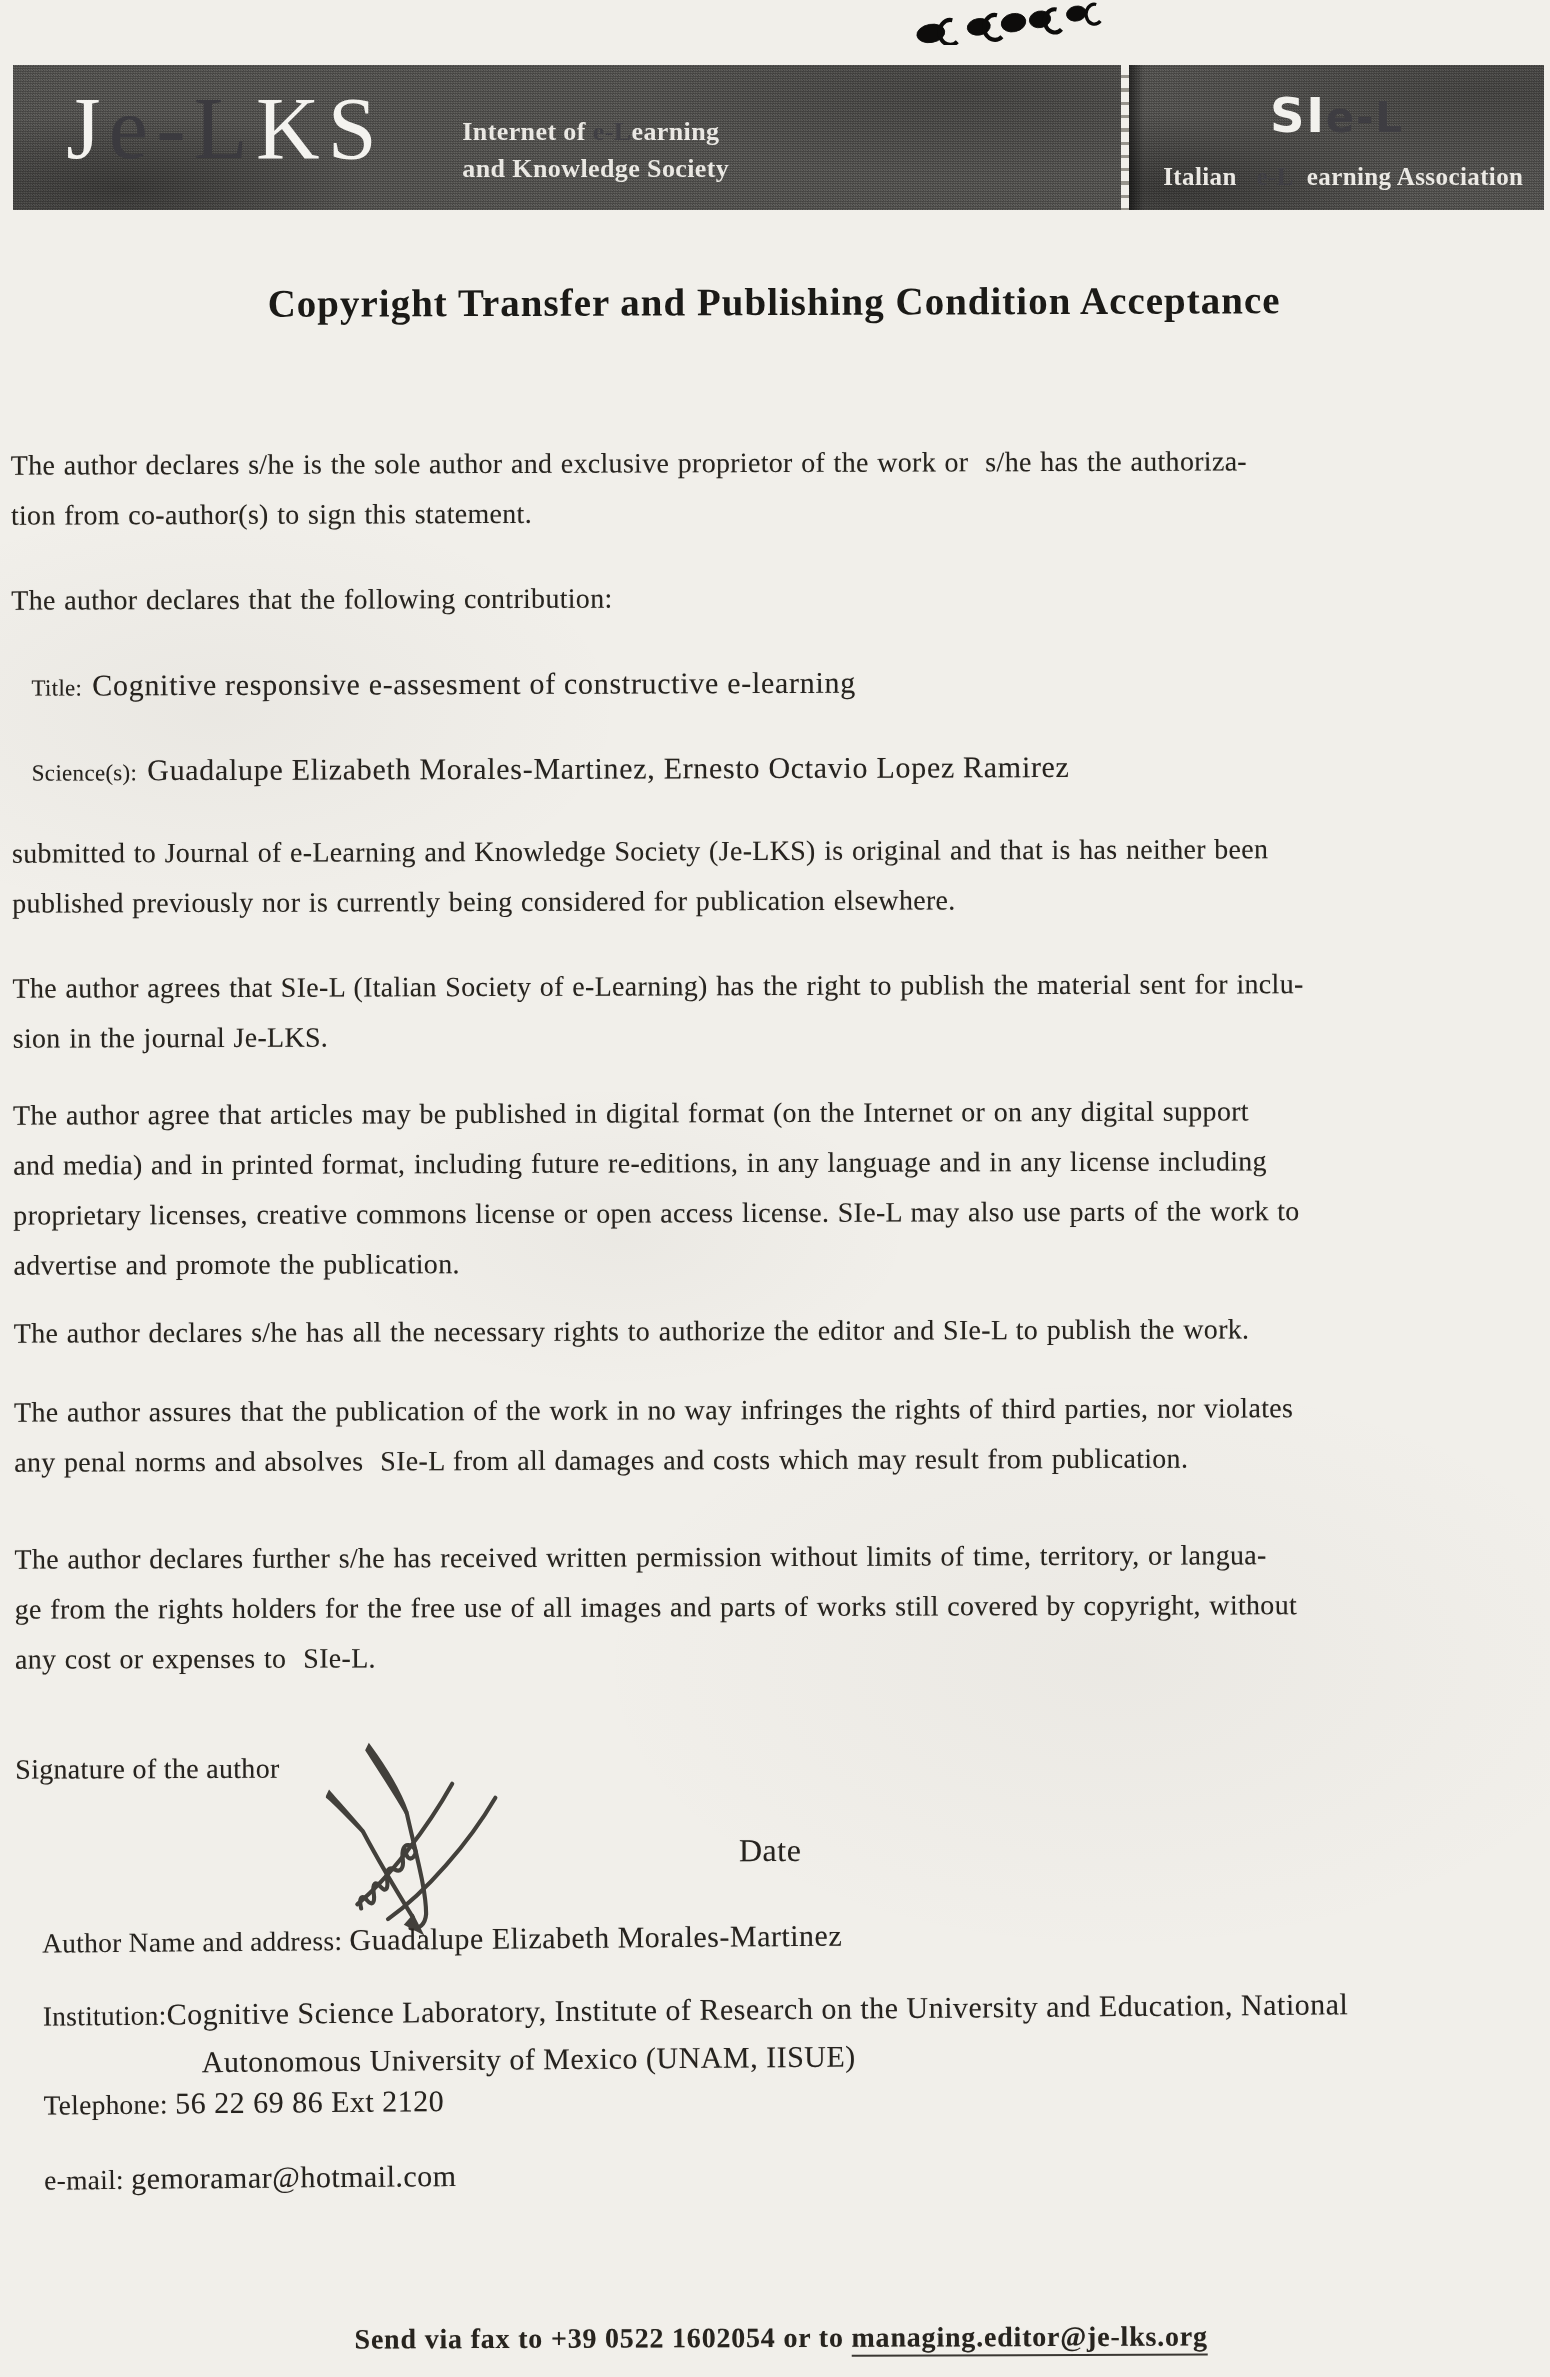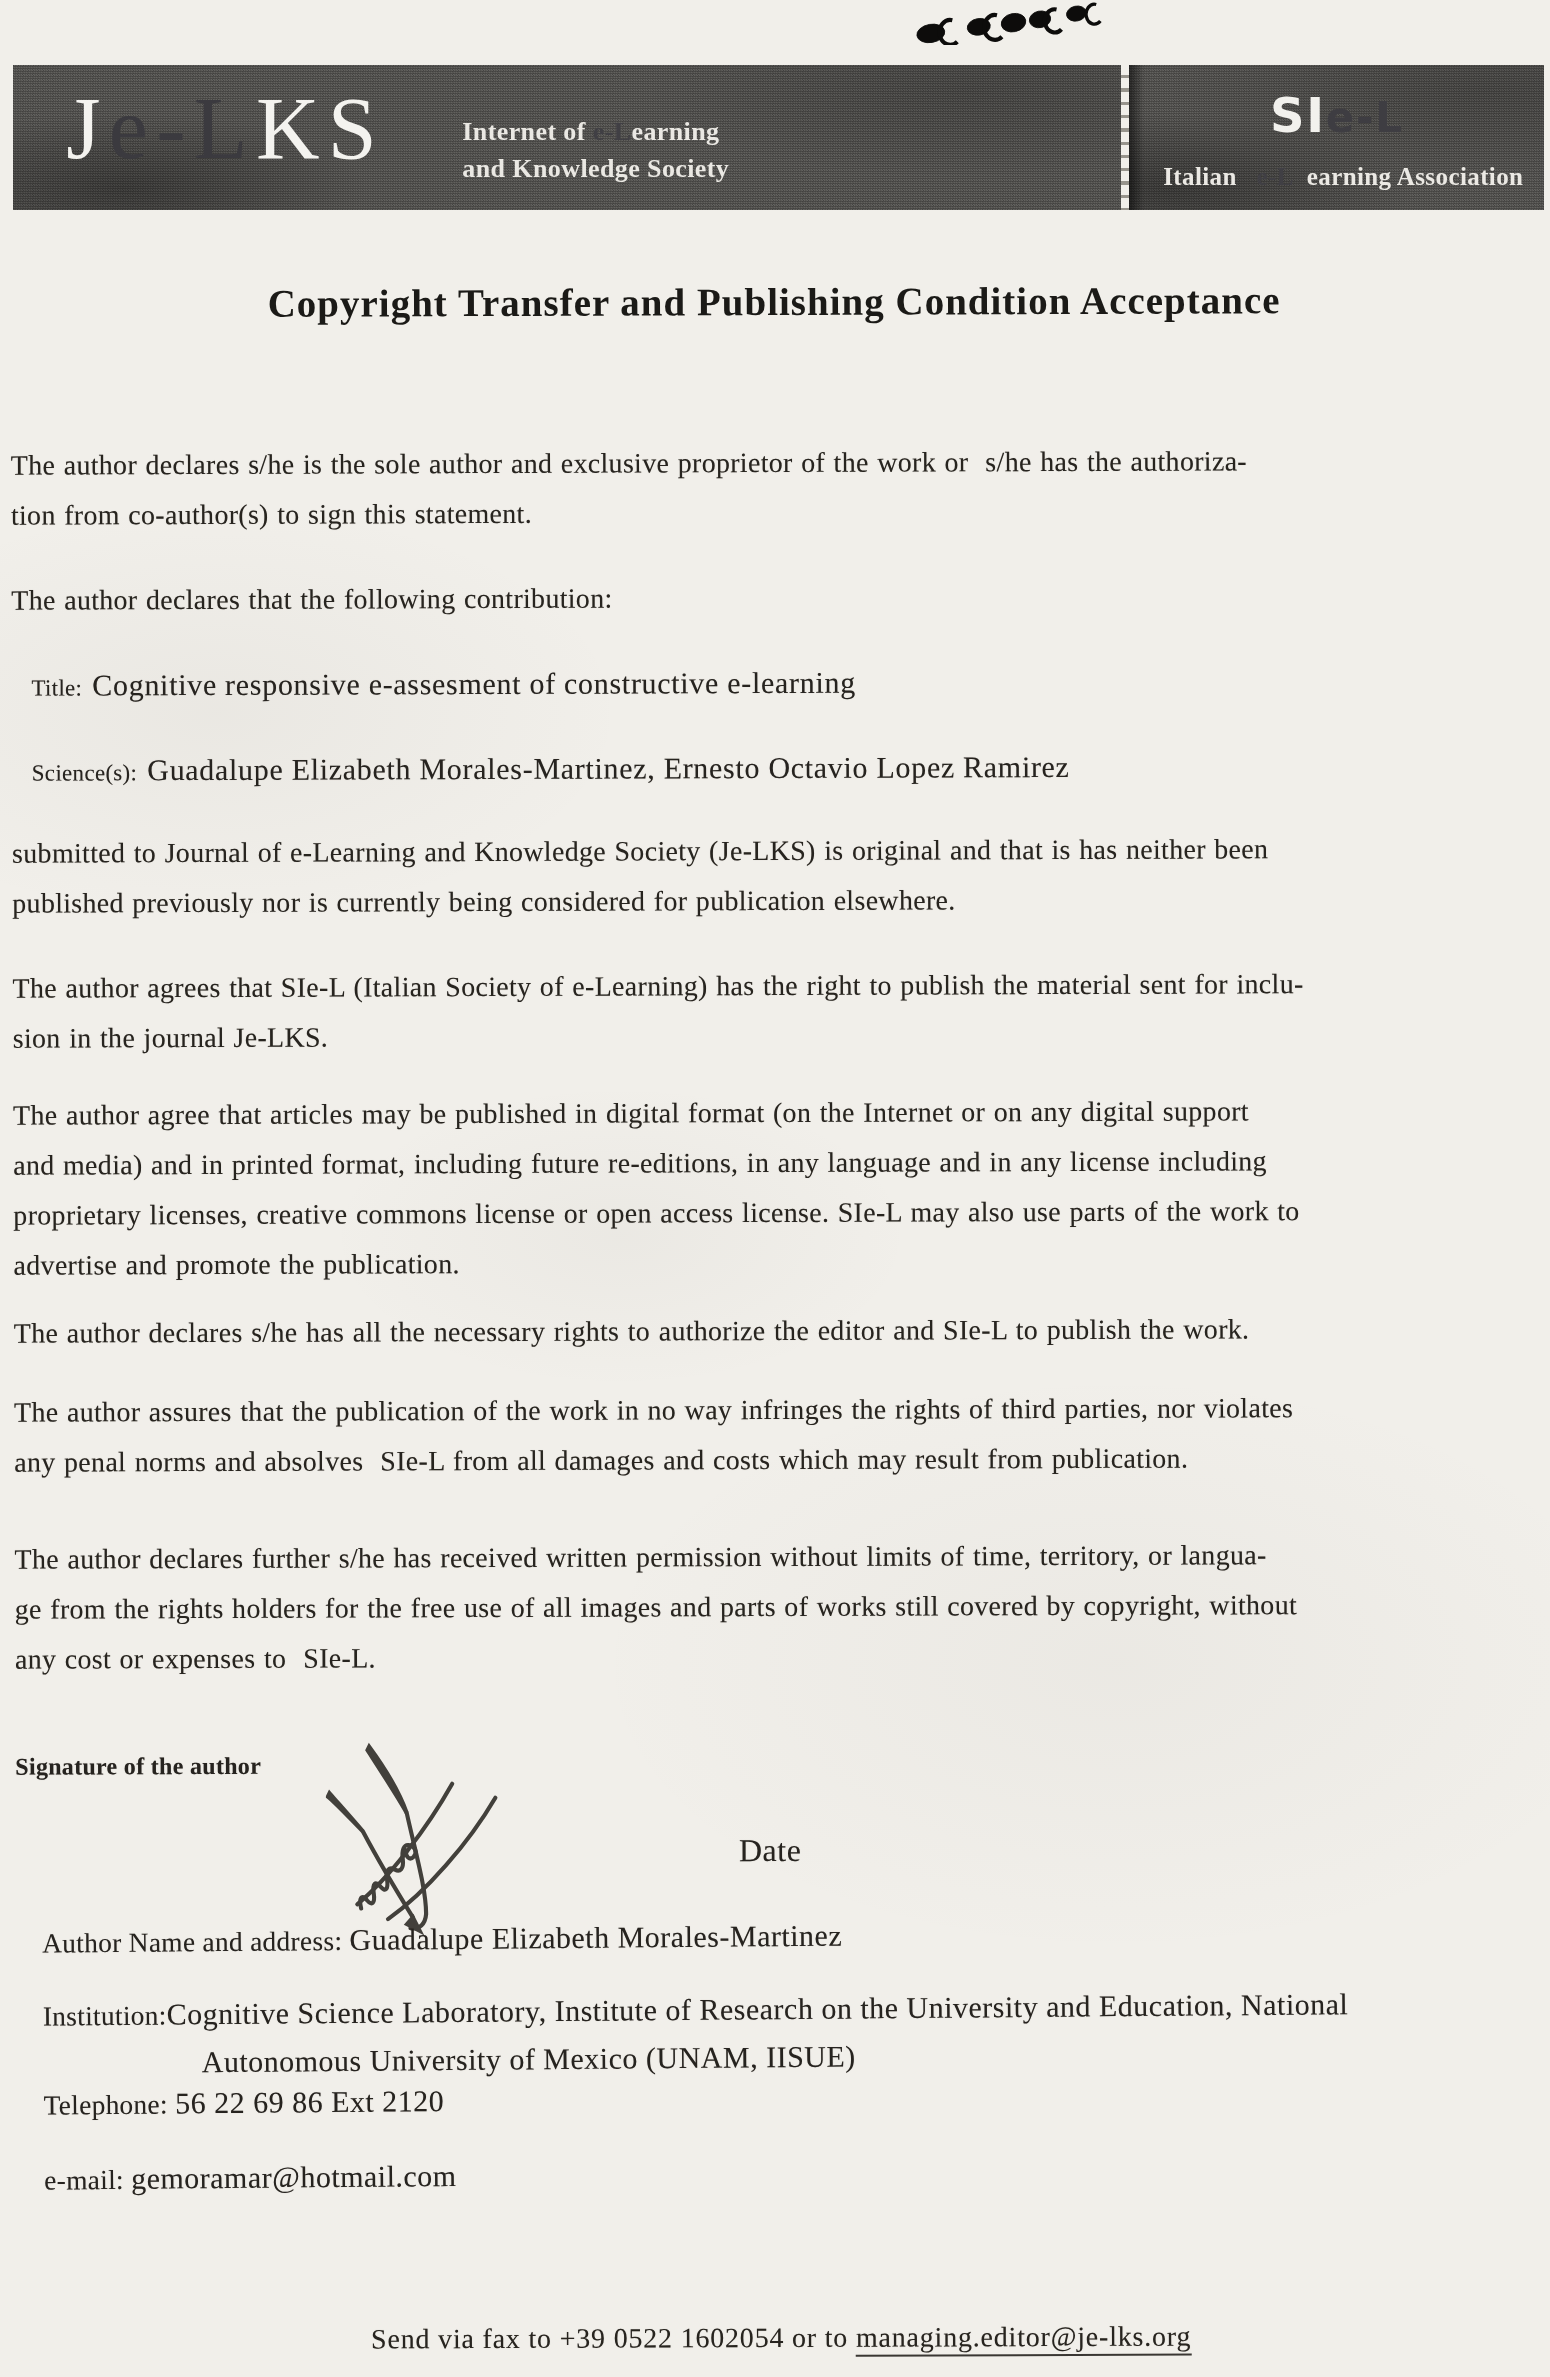--- a/index.html
+++ b/index.html
@@ -50,34 +50,34 @@
   .doc-title{position:absolute;left:0;right:0;top:279px;margin:0;text-align:center;
     font-size:39px;font-weight:700;color:#1b1a17;letter-spacing:1px;}
   .para{position:absolute;left:11.6px;font-size:28px;line-height:50px;
     letter-spacing:0.3px;word-spacing:1.2px;color:#27241f;
     text-shadow:0 0 0.8px rgba(80,72,62,.35);}
   .ln{white-space:pre;}
   .fieldline{position:absolute;left:11.6px;white-space:pre;
     text-shadow:0 0 0.8px rgba(80,72,62,.35);}
   .flabel{font-size:23px;letter-spacing:0.3px;}
   .fvalue{font-size:30px;margin-left:10px;letter-spacing:0.7px;}
-  .sig-label{position:absolute;left:11.6px;top:1751px;font-size:24px;letter-spacing:0.3px;
-    text-shadow:0 0 0.8px rgba(80,72,62,.35);font-weight:bold;}
+  .sig-label{position:absolute;left:11.6px;top:1751px;font-size:28px;letter-spacing:0.3px;
+    text-shadow:0 0 0.8px rgba(80,72,62,.35);}
   .signature-svg{position:absolute;left:322px;top:1737px;}
   .date-label{position:absolute;left:735px;top:1832px;font-size:32px;letter-spacing:0.5px;
     text-shadow:0 0 0.8px rgba(80,72,62,.35);}
   .contact{position:absolute;left:0;top:0;width:100%;height:100%;
     transform:rotate(-0.3deg);transform-origin:15% 1994px;}
   .cline{position:absolute;left:11.6px;white-space:pre;text-shadow:0 0 0.8px rgba(80,72,62,.35);}
   .clabel{font-size:27.4px;letter-spacing:0.3px;}
   .cvalue{font-size:30px;letter-spacing:0.5px;}
   .footer-line{position:absolute;left:0;right:0;top:2322px;text-align:center;
     font-size:28px;letter-spacing:0.8px;color:#27241f;
     text-shadow:0 0 0.8px rgba(80,72,62,.35);}
-  .footer-line span{white-space:pre;}
+  .footer-line span{white-space:pre;font-weight:bold;}
   .footer-email{border-bottom:2.5px solid #3a3733;padding-bottom:1.7px;}
 </style>
 </head>
 <body>
 
 <div class="page">
 
   <svg class="fax-artifact" width="208" height="43" viewBox="0 0 250 52">
     <g fill="#0d0c0b" stroke="#0d0c0b">
       <ellipse cx="22" cy="38" rx="17" ry="11" transform="rotate(-10 22 38)"></ellipse>

